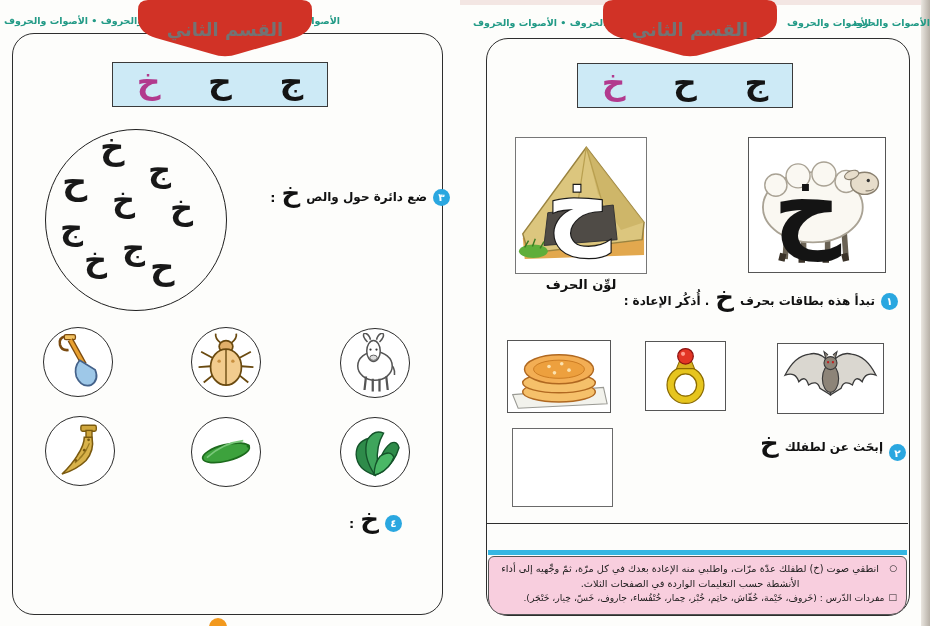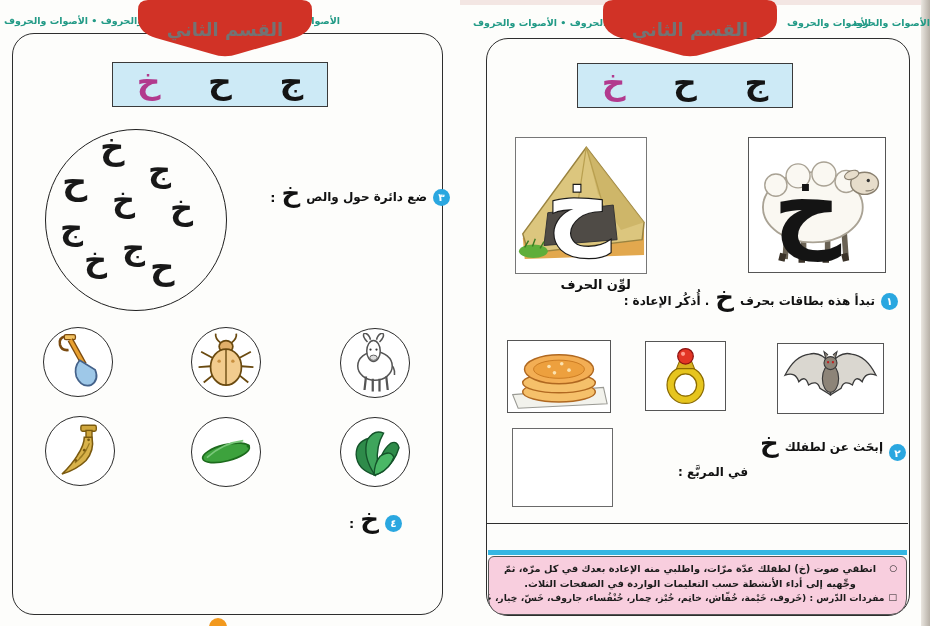--- a/index.html
+++ b/index.html
@@ -28,29 +28,29 @@
   .scatter{position:absolute;font-weight:700;color:#181818;font-size:32px;line-height:1;}
   .ex-row{position:absolute;display:flex;direction:rtl;align-items:center;gap:6px;z-index:2;}
   .badge{width:17px;height:17px;border-radius:50%;background:var(--badge-blue);color:#fff;font-size:10.5px;font-weight:700;
     display:flex;align-items:center;justify-content:center;flex:0 0 auto;}
   .ex-text{font-size:12px;font-weight:700;color:#111;white-space:nowrap;}
   .ex-letter{font-size:26px;font-weight:700;color:#111;line-height:1;margin-top:-8px;}
   .ex-colon{font-size:13px;font-weight:700;color:#111;}
   .img-circle{position:absolute;width:70px;height:70px;border:1.6px solid #2c2c2c;border-radius:50%;background:#fff;
     display:flex;align-items:center;justify-content:center;}
   .frame{position:absolute;border:1.6px solid #555;background:#fff;display:flex;align-items:center;justify-content:center;overflow:hidden;}
-  .caption{position:absolute;font-size:13px;font-weight:700;color:#111;}
+  .caption{position:absolute;font-size:13px;font-weight:700;color:#111;text-align:center;}
   .blank-square{position:absolute;left:47px;top:428px;width:101px;height:79px;border:1.2px solid #6a6a6a;background:#fff;}
   .content-divider{position:absolute;left:22px;top:523px;width:421px;border-top:1.6px solid #2e2e2e;}
   .note-stripe{position:absolute;left:23px;top:550px;width:419px;height:5px;background:var(--note-stripe);z-index:3;}
   .note-box{position:absolute;left:23px;top:556px;width:419px;height:59px;background:var(--note-pink);
     border:1.1px solid #555;border-radius:6px 6px 16px 16px;padding:5px 9px 4px 6px;z-index:2;overflow:hidden;}
   .note-item{display:flex;direction:rtl;gap:4px;align-items:flex-start;}
   .note-bullet{font-size:9px;font-weight:700;color:#222;margin-top:1px;flex:0 0 auto;}
-  .note-text{font-size:9.8px;font-weight:700;color:#1c1c1c;line-height:1.5;}
+  .note-text{font-size:9.8px;font-weight:400;color:#1c1c1c;line-height:1.5;}
   .note-text.center{text-align:center;width:100%;}
   .note-text.vocab{font-size:9.2px;white-space:nowrap;text-align:right;}
   .orange-tab{position:absolute;left:209px;top:618px;width:18px;height:18px;border-radius:50%;background:var(--orange-tab);z-index:4;}
   .big-letter-outline{paint-order:stroke;font-weight:700;}
 </style>
 </head>
 <body>
 
 <div class="canvas">
   <div class="top-sliver"></div>
@@ -254,21 +254,20 @@
       </svg>
     </div>
 
     <div class="ex-row" style="top:438px;right:24px;align-items:flex-start">
       <span class="badge" style="margin-top:6px">٢</span>
       <div style="display:flex;flex-direction:column;direction:rtl;gap:9px">
         <div style="display:flex;direction:rtl;align-items:center;gap:6px">
           <span class="ex-text ar">إبحَث عن لطفلك</span>
           <span class="ex-letter">خ</span>
         </div>
-        <span class="ex-text ar" style="margin-right:135px">في المربَّع :</span>
       </div>
     </div>
     <div class="blank-square"></div>
 
     <div class="content-divider"></div>
 
     <div class="note-stripe"></div>
     <div class="note-box">
       <div class="note-item">
         <span class="note-bullet">○</span>

